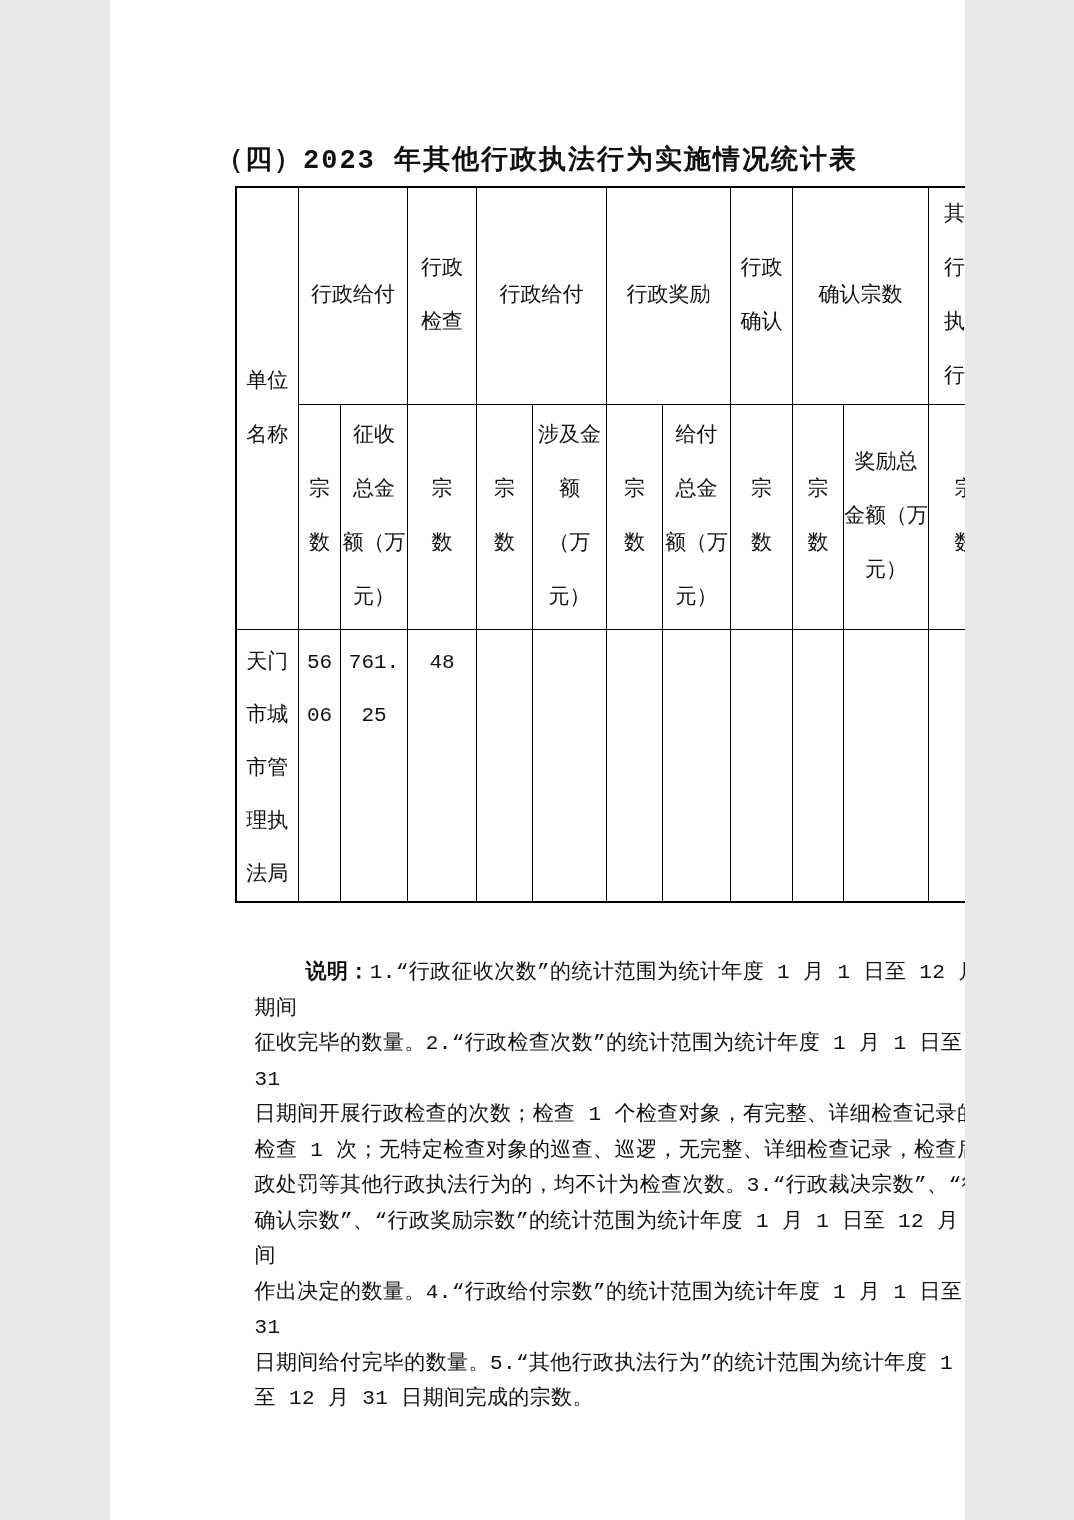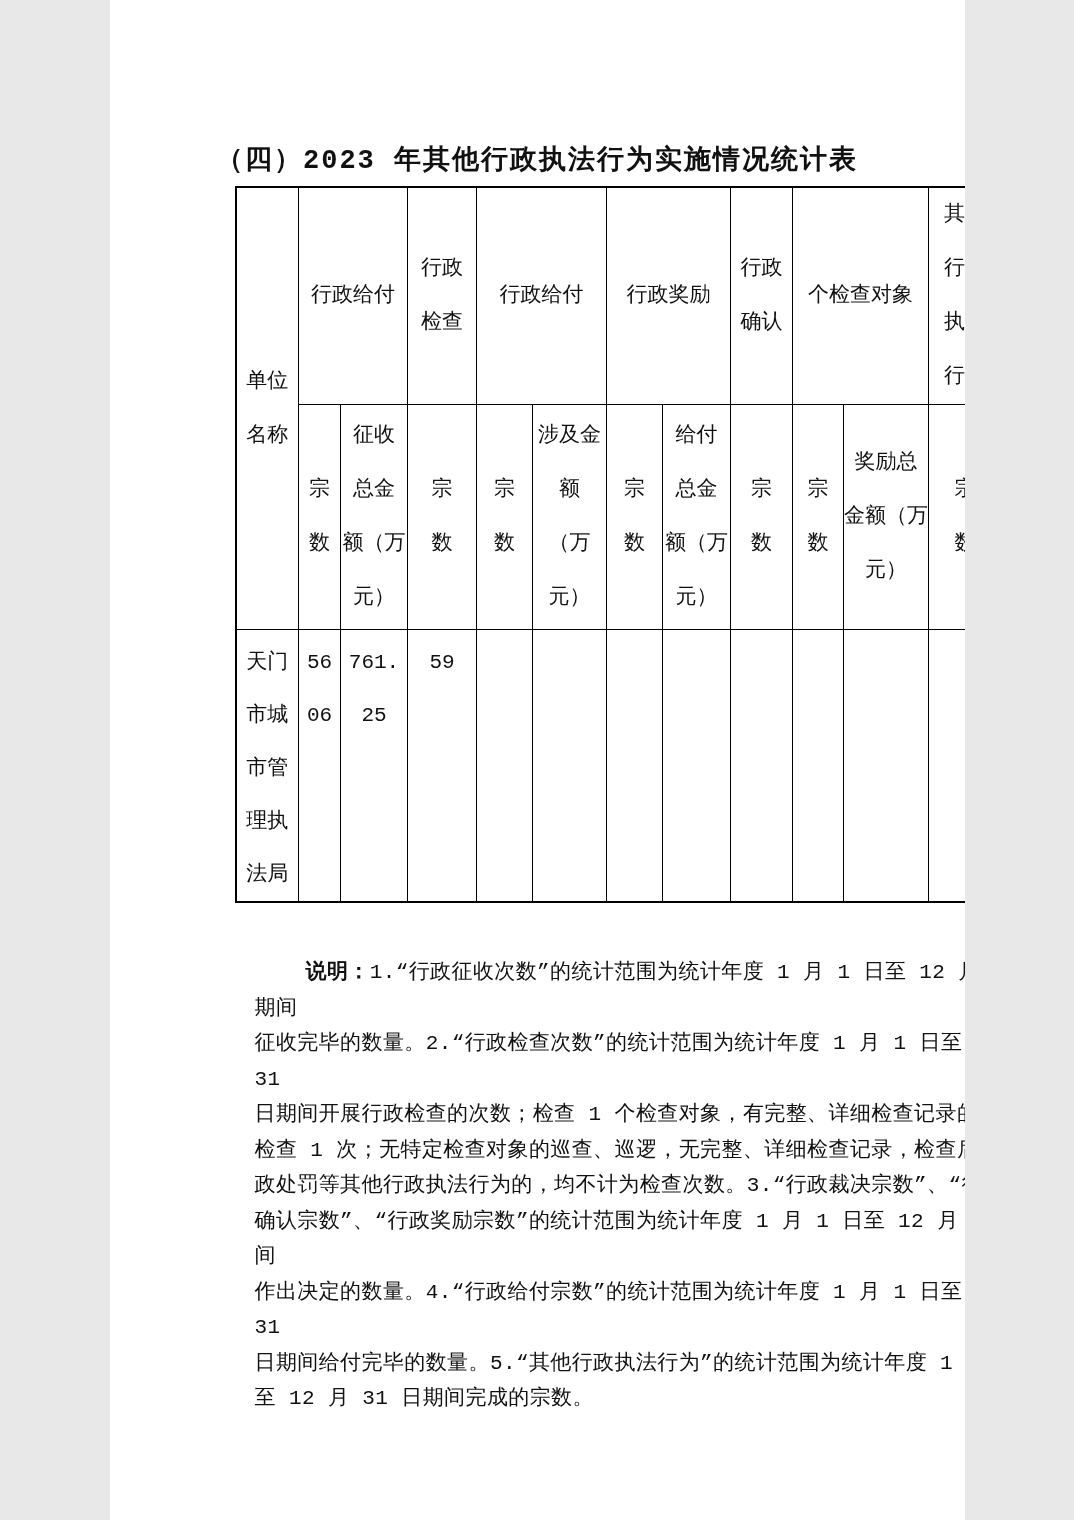--- a/index.html
+++ b/index.html
@@ -96,21 +96,21 @@
       <tr class="hdr-row-1">
         <td rowspan="2">单位
 名称</td>
         <td colspan="2">行政给付</td>
         <td>行政
 检查</td>
         <td colspan="2">行政给付</td>
         <td colspan="2">行政奖励</td>
         <td>行政
 确认</td>
-        <td colspan="2">个检查对象</td>
+        <td colspan="2">确认宗数</td>
         <td>其他
 行政
 执法
 行为</td>
         <td rowspan="2">合计
 （宗）</td>
       </tr>
       <tr class="hdr-row-2">
         <td>宗
 数</td>
@@ -145,21 +145,21 @@
       <tr class="data-row">
         <td>天门
 市城
 市管
 理执
 法局</td>
         <td>56
 06</td>
         <td>761.
 25</td>
-        <td>59</td>
+        <td>48</td>
         <td></td>
         <td></td>
         <td></td>
         <td></td>
         <td></td>
         <td></td>
         <td></td>
         <td></td>
         <td></td>
       </tr>

